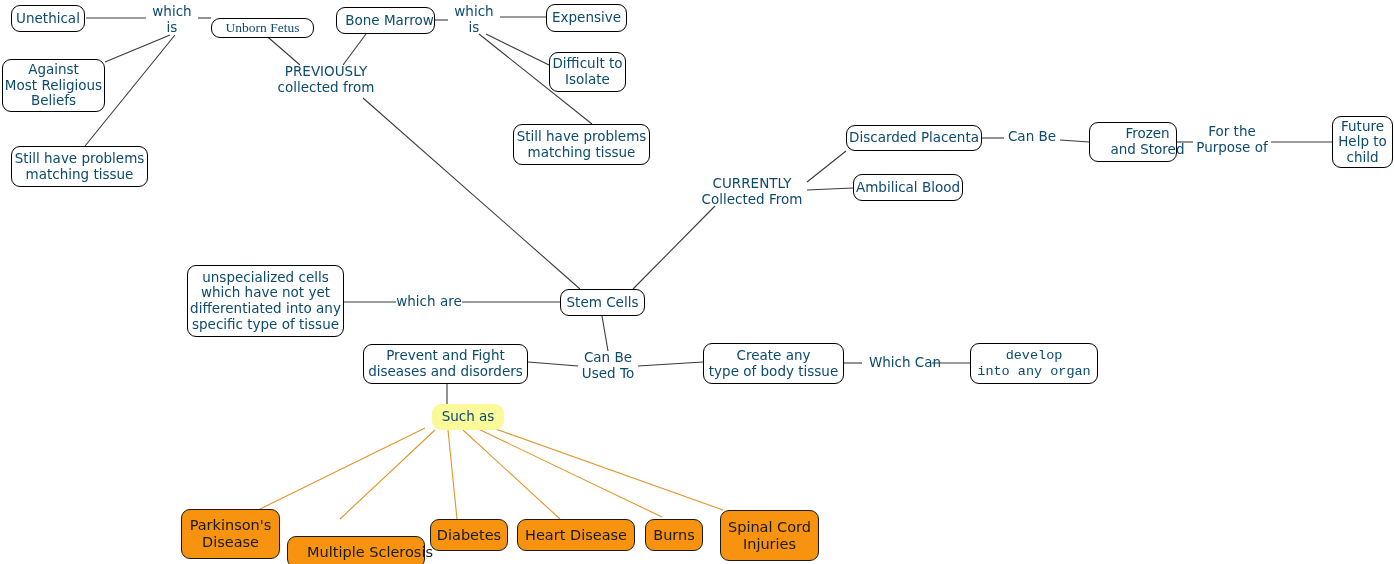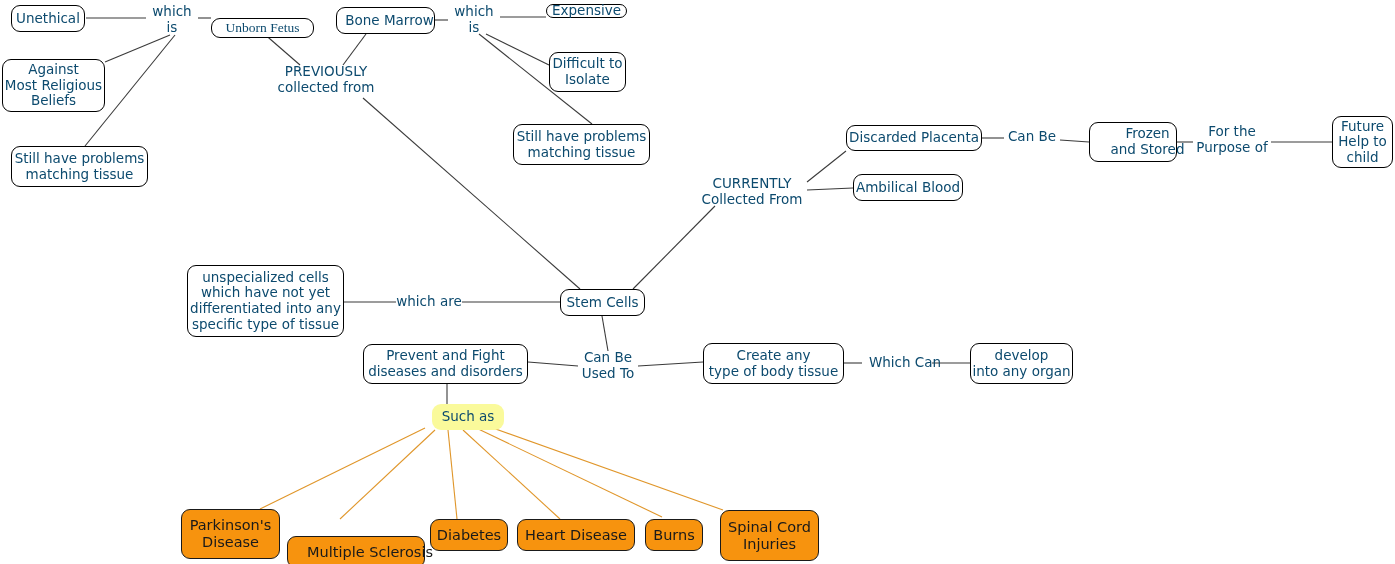--- a/index.html
+++ b/index.html
@@ -107,21 +107,21 @@
 Most Religious
 Beliefs</span></div>
       <div class="node box" style="left: 11px; top: 146px; width: 137px; height: 41px;"><span>Still have problems
 matching tissue</span></div>
       <div class="node label" style="left: 146px; top: 5px; width: 52px; height: 29px;"><span>which
 is</span></div>
       <div class="node box" style="left: 211px; top: 18px; width: 103px; height: 20px; font-family: Liberation Serif, serif;"><span>Unborn Fetus</span></div>
       <div class="node box" style="left: 336px; top: 7px; width: 99px; height: 27px; padding-left: 8px;"><span>Bone Marrow</span></div>
       <div class="node label" style="left: 448px; top: 5px; width: 52px; height: 29px;"><span>which
 is</span></div>
-      <div class="node box" style="left: 546px; top: 4px; width: 81px; height: 14px;"><span>Expensive</span></div>
+      <div class="node box" style="left: 546px; top: 4px; width: 81px; height: 28px;"><span>Expensive</span></div>
       <div class="node box" style="left: 549px; top: 52px; width: 77px; height: 40px;"><span>Difficult to
 Isolate</span></div>
       <div class="node box" style="left: 513px; top: 124px; width: 137px; height: 41px;"><span>Still have problems
 matching tissue</span></div>
       <div class="node label" style="left: 272px; top: 65px; width: 108px; height: 29px;"><span>PREVIOUSLY
 collected from</span></div>
       <div class="node label" style="left: 697px; top: 177px; width: 110px; height: 29px;"><span>CURRENTLY
 Collected From</span></div>
       <div class="node box" style="left: 846px; top: 125px; width: 136px; height: 26px;"><span>Discarded Placenta</span></div>
       <div class="node label" style="left: 1004px; top: 128px; width: 56px; height: 18px;"><span>Can Be</span></div>
@@ -139,21 +139,21 @@
 specific type of tissue</span></div>
       <div class="node label" style="left: 396px; top: 293px; width: 66px; height: 18px;"><span>which are</span></div>
       <div class="node box" style="left: 560px; top: 289px; width: 85px; height: 27px;"><span>Stem Cells</span></div>
       <div class="node box" style="left: 363px; top: 344px; width: 165px; height: 40px;"><span>Prevent and Fight
 diseases and disorders</span></div>
       <div class="node label" style="left: 578px; top: 351px; width: 60px; height: 29px;"><span>Can Be
 Used To</span></div>
       <div class="node box" style="left: 703px; top: 343px; width: 141px; height: 41px;"><span>Create any
 type of body tissue</span></div>
       <div class="node label" style="left: 862px; top: 354px; width: 70px; height: 18px; margin-left: 8px;"><span>Which Can</span></div>
-      <div class="node box" style="left: 970px; top: 343px; width: 103px; height: 41px;"><span>develop
+      <div class="node box" style="left: 970px; top: 343px; width: 128px; height: 41px; font-family: Liberation Mono, monospace;"><span>develop
 into any organ</span></div>
       <div class="node label-hl" style="left: 412px; top: 404px; width: 72px; height: 26px; margin-left: 20px;"><span>Such as</span></div>
       <div class="node box-orange" style="left: 181px; top: 509px; width: 99px; height: 50px;"><span>Parkinson's
 Disease</span></div>
       <div class="node box-orange" style="left: 287px; top: 536px; width: 138px; height: 32px; padding-left: 28px;"><span>Multiple Sclerosis</span></div>
       <div class="node box-orange" style="left: 430px; top: 519px; width: 78px; height: 32px;"><span>Diabetes</span></div>
       <div class="node box-orange" style="left: 517px; top: 519px; width: 118px; height: 32px;"><span>Heart Disease</span></div>
       <div class="node box-orange" style="left: 645px; top: 519px; width: 58px; height: 32px;"><span>Burns</span></div>
       <div class="node box-orange" style="left: 720px; top: 510px; width: 99px; height: 51px;"><span>Spinal Cord
 Injuries</span></div>

